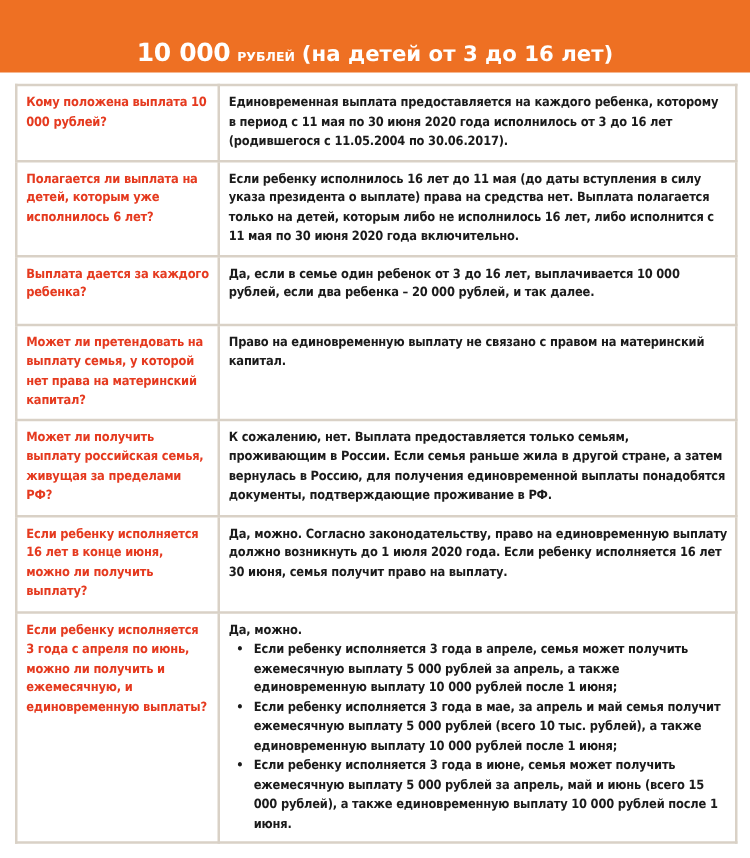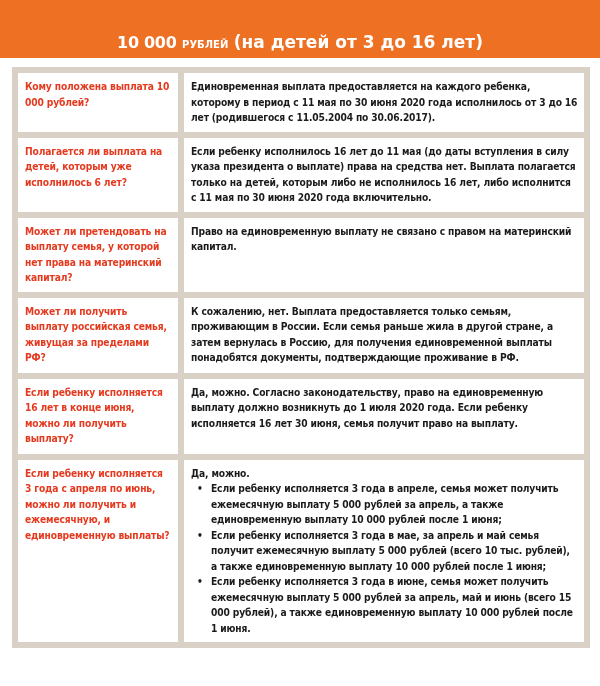--- a/index.html
+++ b/index.html
@@ -34,41 +34,41 @@
       line-height: 18px;
     }
     .banner-line2 {
       position: absolute;
       left: 0; right: 0;
       top: 30px;
       line-height: 24px;
       white-space: nowrap;
     }
     .banner-big {
-      font-size: 16px;
+      font-size: 20px;
       letter-spacing: -0.3px;
     }
     .banner-mid {
       font-size: 10px;
     }
     .banner-small {
       font-size: 17px;
     }
     .faq-table {
       position: absolute;
       left: 12px;
       top: 67px;
       width: 578px;
       border-collapse: collapse;
       table-layout: fixed;
       background: #ffffff;
       border: 1px solid #d9d1c6;
     }
     .faq-table td {
-      border: 6px solid #f9a8d4;
+      border: 2px solid #f9a8d4;
       vertical-align: top;
       padding: 6px 6px 6px 7px;
       font-family: "DejaVu Sans Condensed", "DejaVu Sans", sans-serif;
       font-weight: bold;
       font-size: 10.2px;
       line-height: 15.5px;
       letter-spacing: -0.15px;
     }
     .q-cell {
       width: 147px;
@@ -115,20 +115,24 @@
 <table class="faq-table" style="border-color: rgb(217, 209, 198);">
   <tbody>
     <tr class="r0">
       <td class="q-cell" style="color: rgb(229, 58, 31); border-color: rgb(217, 209, 198);">Кому положена выплата 10 000 рублей?</td>
       <td class="a-cell" style="color: rgb(27, 27, 27); border-color: rgb(217, 209, 198);">Единовременная выплата предоставляется на каждого ребенка, которому в период с 11 мая по 30 июня 2020 года исполнилось от 3 до 16 лет (родившегося с 11.05.2004 по 30.06.2017).</td>
     </tr>
     <tr class="r2">
       <td class="q-cell" style="color: rgb(229, 58, 31); border-color: rgb(217, 209, 198);">Полагается ли выплата на детей, которым уже исполнилось 6 лет?</td>
       <td class="a-cell" style="color: rgb(27, 27, 27); border-color: rgb(217, 209, 198);">Если ребенку исполнилось 16 лет до 11 мая (до даты вступления в силу указа президента о выплате) права на средства нет. Выплата полагается только на детей, которым либо не исполнилось 16 лет, либо исполнится с 11 мая по 30 июня 2020 года включительно.</td>
     </tr>
+    <tr class="r3">
+      <td class="q-cell" style="color: rgb(229, 58, 31); border-color: rgb(217, 209, 198);">Выплата дается за каждого ребенка?</td>
+      <td class="a-cell" style="color: rgb(27, 27, 27); border-color: rgb(217, 209, 198);">Да, если в семье один ребенок от 3 до 16 лет, выплачивается 10 000 рублей, если два ребенка – 20 000  рублей, и так далее.</td>
+    </tr>
     <tr class="r4">
       <td class="q-cell" style="color: rgb(229, 58, 31); border-color: rgb(217, 209, 198);">Может ли претендовать на выплату семья, у которой нет права на материнский капитал?</td>
       <td class="a-cell" style="color: rgb(27, 27, 27); border-color: rgb(217, 209, 198); margin-top: 44px;">Право на единовременную выплату не связано с правом на материнский капитал.</td>
     </tr>
     <tr class="r5">
       <td class="q-cell" style="color: rgb(229, 58, 31); border-color: rgb(217, 209, 198);">Может ли получить выплату российская семья, живущая за пределами РФ?</td>
       <td class="a-cell" style="color: rgb(27, 27, 27); border-color: rgb(217, 209, 198);">К сожалению, нет. Выплата предоставляется только семьям, проживающим в России. Если семья раньше жила в другой стране, а затем вернулась в Россию, для получения единовременной выплаты понадобятся документы, подтверждающие проживание в РФ.</td>
     </tr>
     <tr class="r6">
       <td class="q-cell" style="color: rgb(229, 58, 31); border-color: rgb(217, 209, 198);">Если ребенку исполняется 16 лет в конце июня, можно ли получить выплату?</td>

